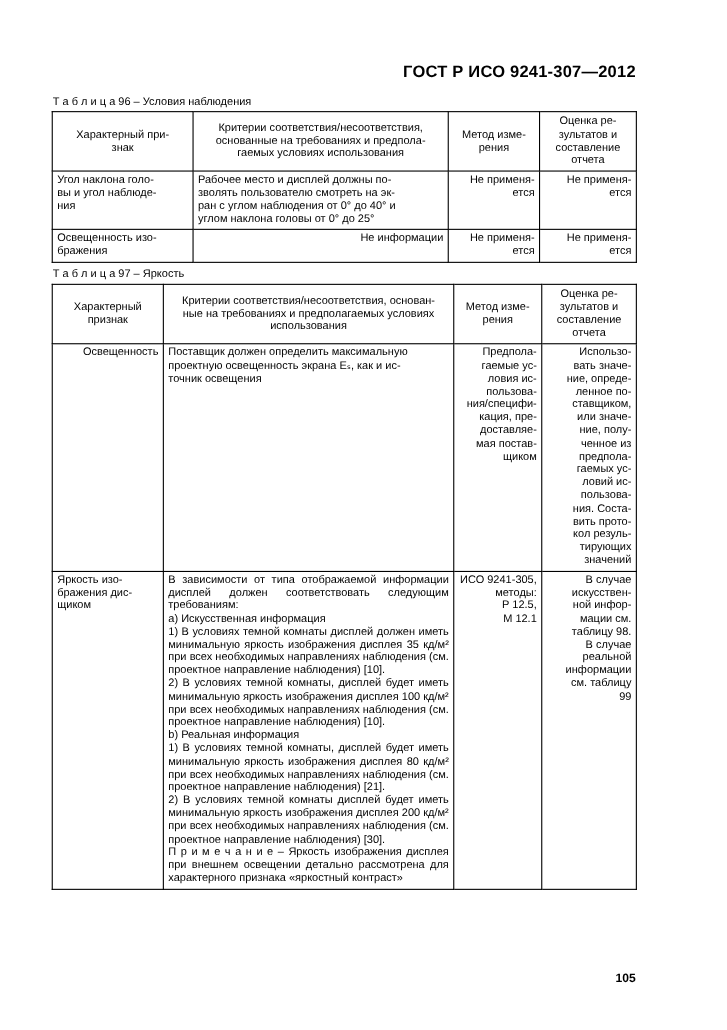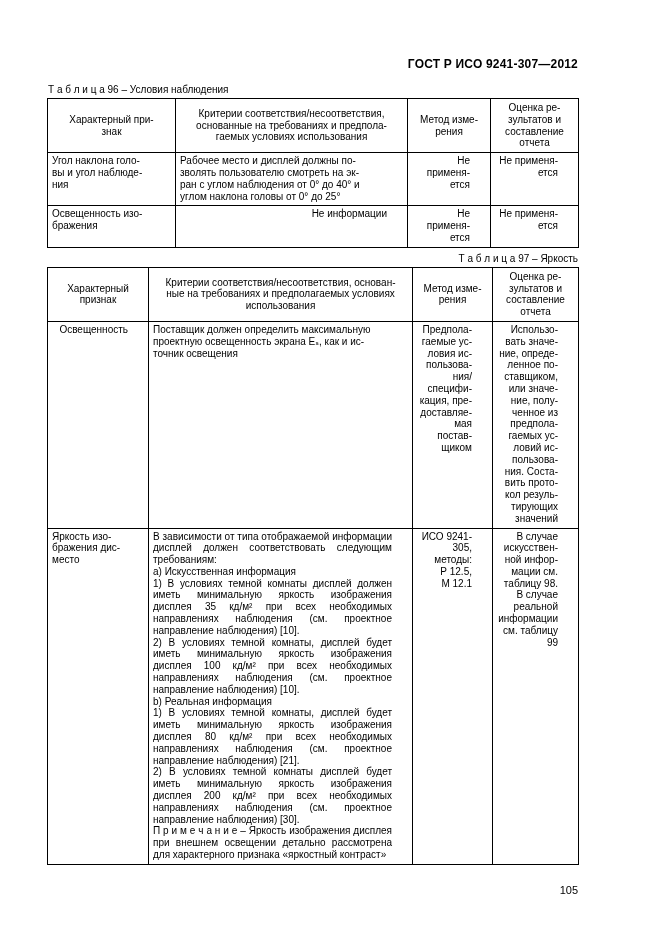--- a/index.html
+++ b/index.html
@@ -4,43 +4,44 @@
 <style>
   * { margin:0; padding:0; box-sizing:border-box; }
   html,body { background:#e8e8e8; }
   body { font-family:"Liberation Sans","DejaVu Sans",sans-serif; color:#000; }
   .page {
     position:relative; width:661px; height:936px; margin:0 auto;
     background:#ffffff; overflow:hidden;
   }
   .content { position:absolute; left:47px; top:57px; width:531px; }
   .doc-header {
-    text-align:right; font-weight:bold; font-size:12px; letter-spacing:0.2px;
+    text-align:right; font-weight:bold; font-size:15px; letter-spacing:0.2px;
     margin-bottom:13px;
   }
   .caption { font-size:10px; margin:0 0 3px 1px; }
-  .caption-97 { margin-top:5px;text-align:right; }
+  .caption-97 { margin-top:5px; }
   table.gost { border-collapse:collapse; width:100%; table-layout:fixed; }
   .gost th, .gost td {
     border:1px solid #000;
     font-size:10px; line-height:1.18;
-    padding:2px 20px 3px 4px;
+    padding:2px 4px 3px 4px;
     vertical-align:top;
     white-space:pre-line;
     overflow:hidden;
   }
   .gost th {
     font-weight:normal; text-align:center; vertical-align:middle;
     padding:3px 2px;
   }
   td.c-left { text-align:right; }
   td.c-just { text-align:justify; }
   .page-number {
     position:absolute; right:83px; top:884px;
     font-size:11px;
+    font-weight:bold;
   }
 </style>
 </head>
 <body>
 
 <div class="page">
   <div class="content">
 
     <div class="doc-header">ГОСТ Р ИСО 9241-307—2012</div>
 
@@ -147,21 +148,21 @@
 пользова-
 ния. Соста-
 вить прото-
 кол резуль-
 тирующих
 значений</td>
         </tr>
         <tr>
           <td class="c-just">Яркость изо-
 бражения дис-
-место</td>
+щиком</td>
           <td class="c-just">В зависимости от типа отображаемой информации дисплей должен соответствовать следующим требованиям:
 a) Искусственная информация
 1) В условиях темной комнаты дисплей должен иметь минимальную яркость изображения дисплея 35 кд/м² при всех необходимых направлениях наблюдения (см. проектное направление наблюдения) [10].
 2) В условиях темной комнаты, дисплей будет иметь минимальную яркость изображения дисплея 100 кд/м² при всех необходимых направлениях наблюдения (см. проектное направление наблюдения) [10].
 b) Реальная информация
 1) В условиях темной комнаты, дисплей будет иметь минимальную яркость изображения дисплея 80 кд/м² при всех необходимых направлениях наблюдения (см. проектное направление наблюдения) [21].
 2) В условиях темной комнаты дисплей будет иметь минимальную яркость изображения дисплея 200 кд/м² при всех необходимых направлениях наблюдения (см. проектное направление наблюдения) [30].
 П р и м е ч а н и е – Яркость изображения дисплея при внешнем освещении детально рассмотрена для характерного признака «яркостный контраст»</td>
           <td class="c-left">ИСО 9241-305, методы:
 Р 12.5,

